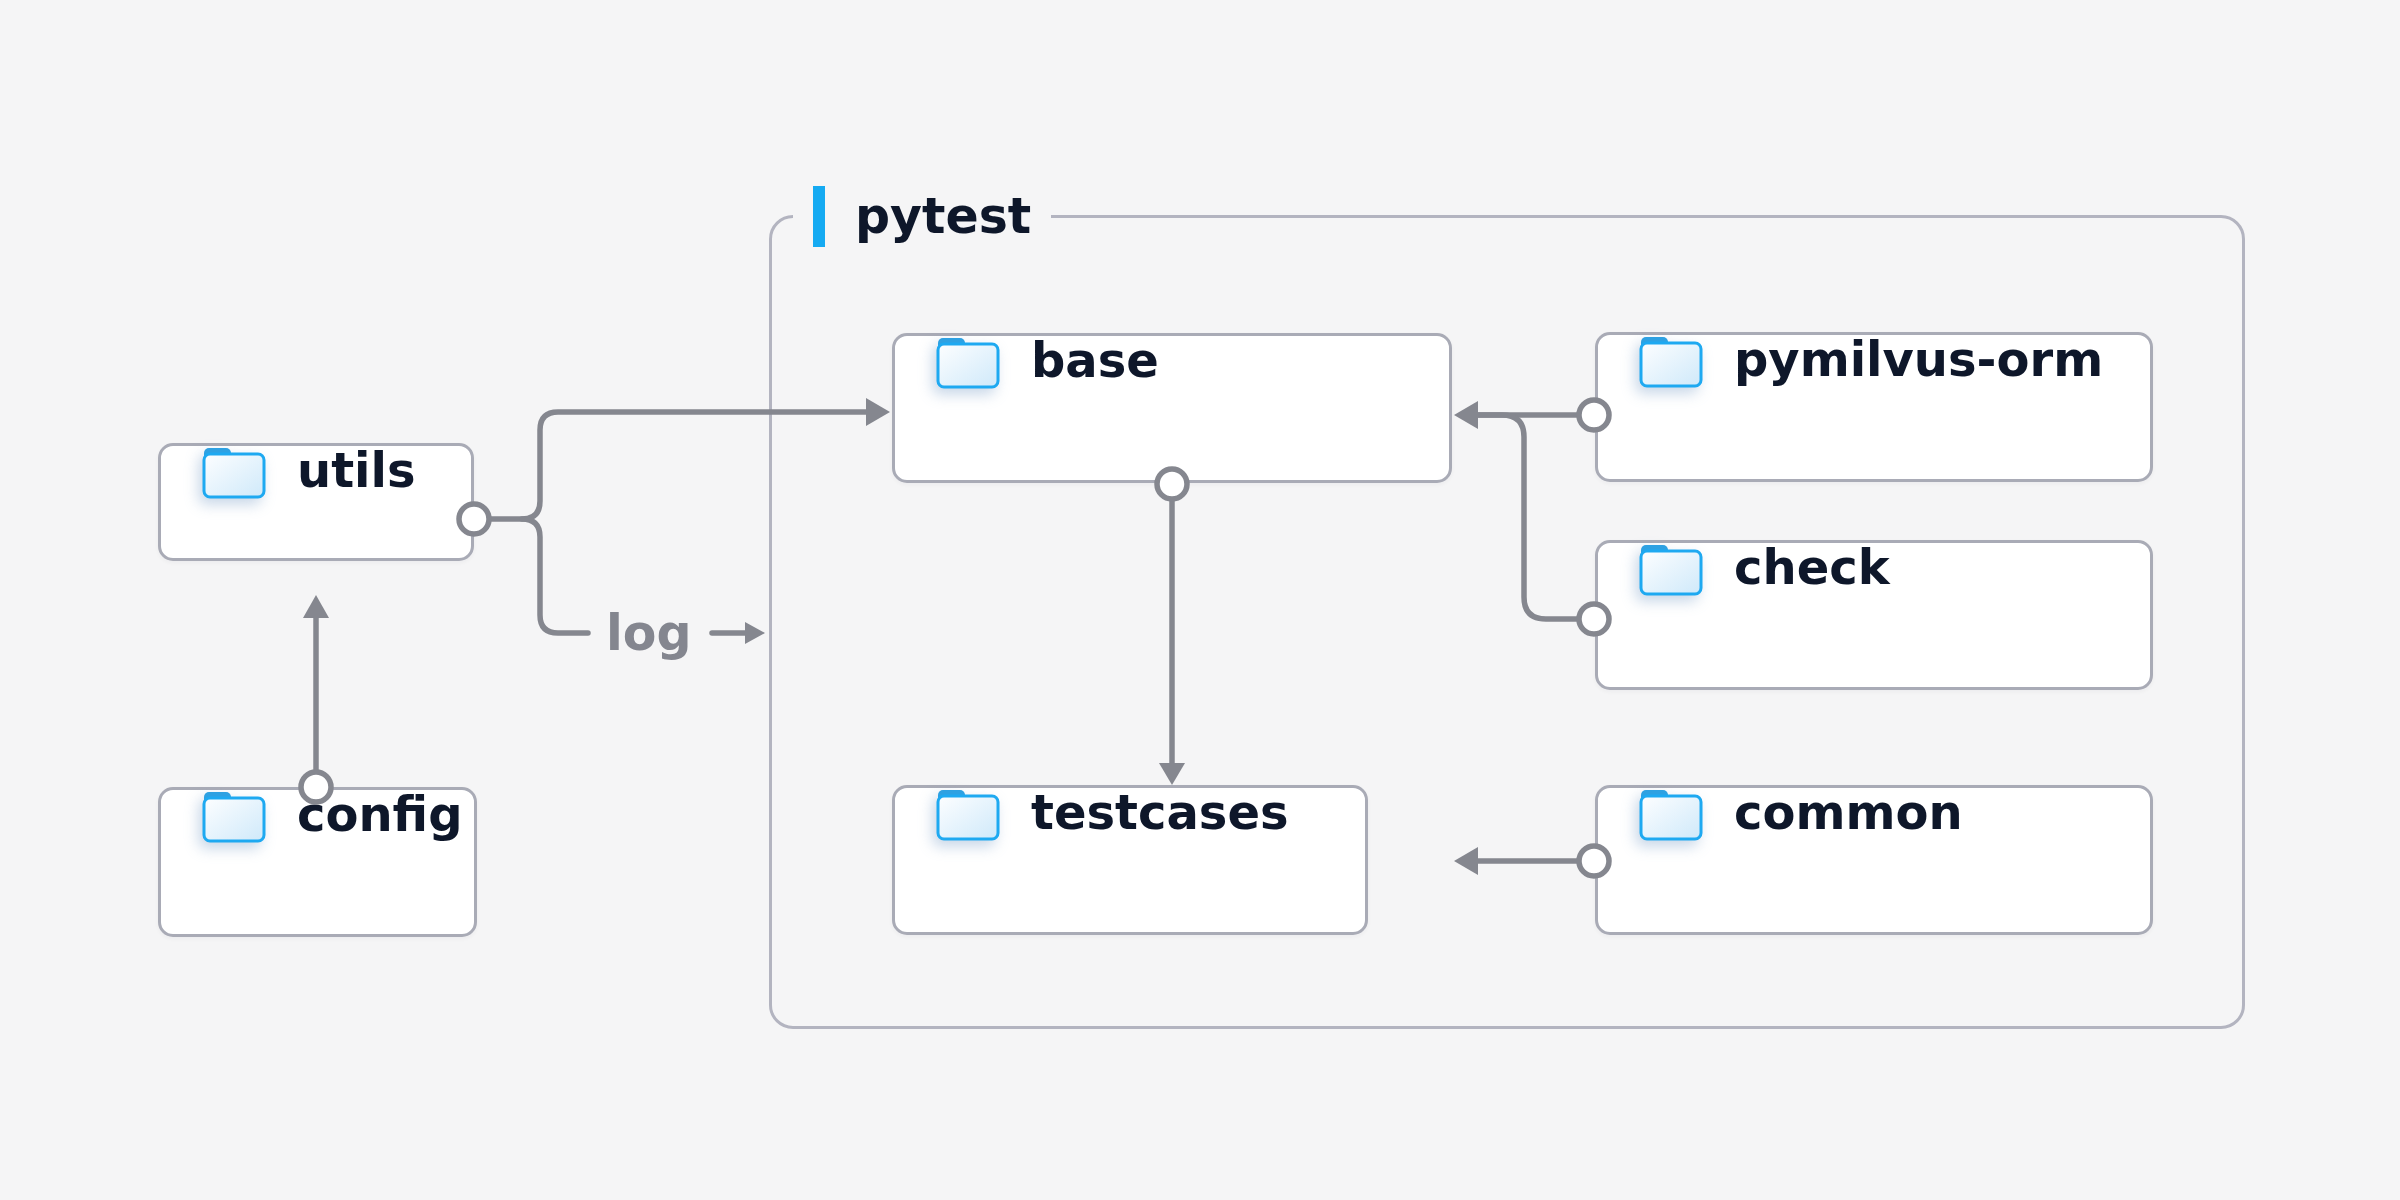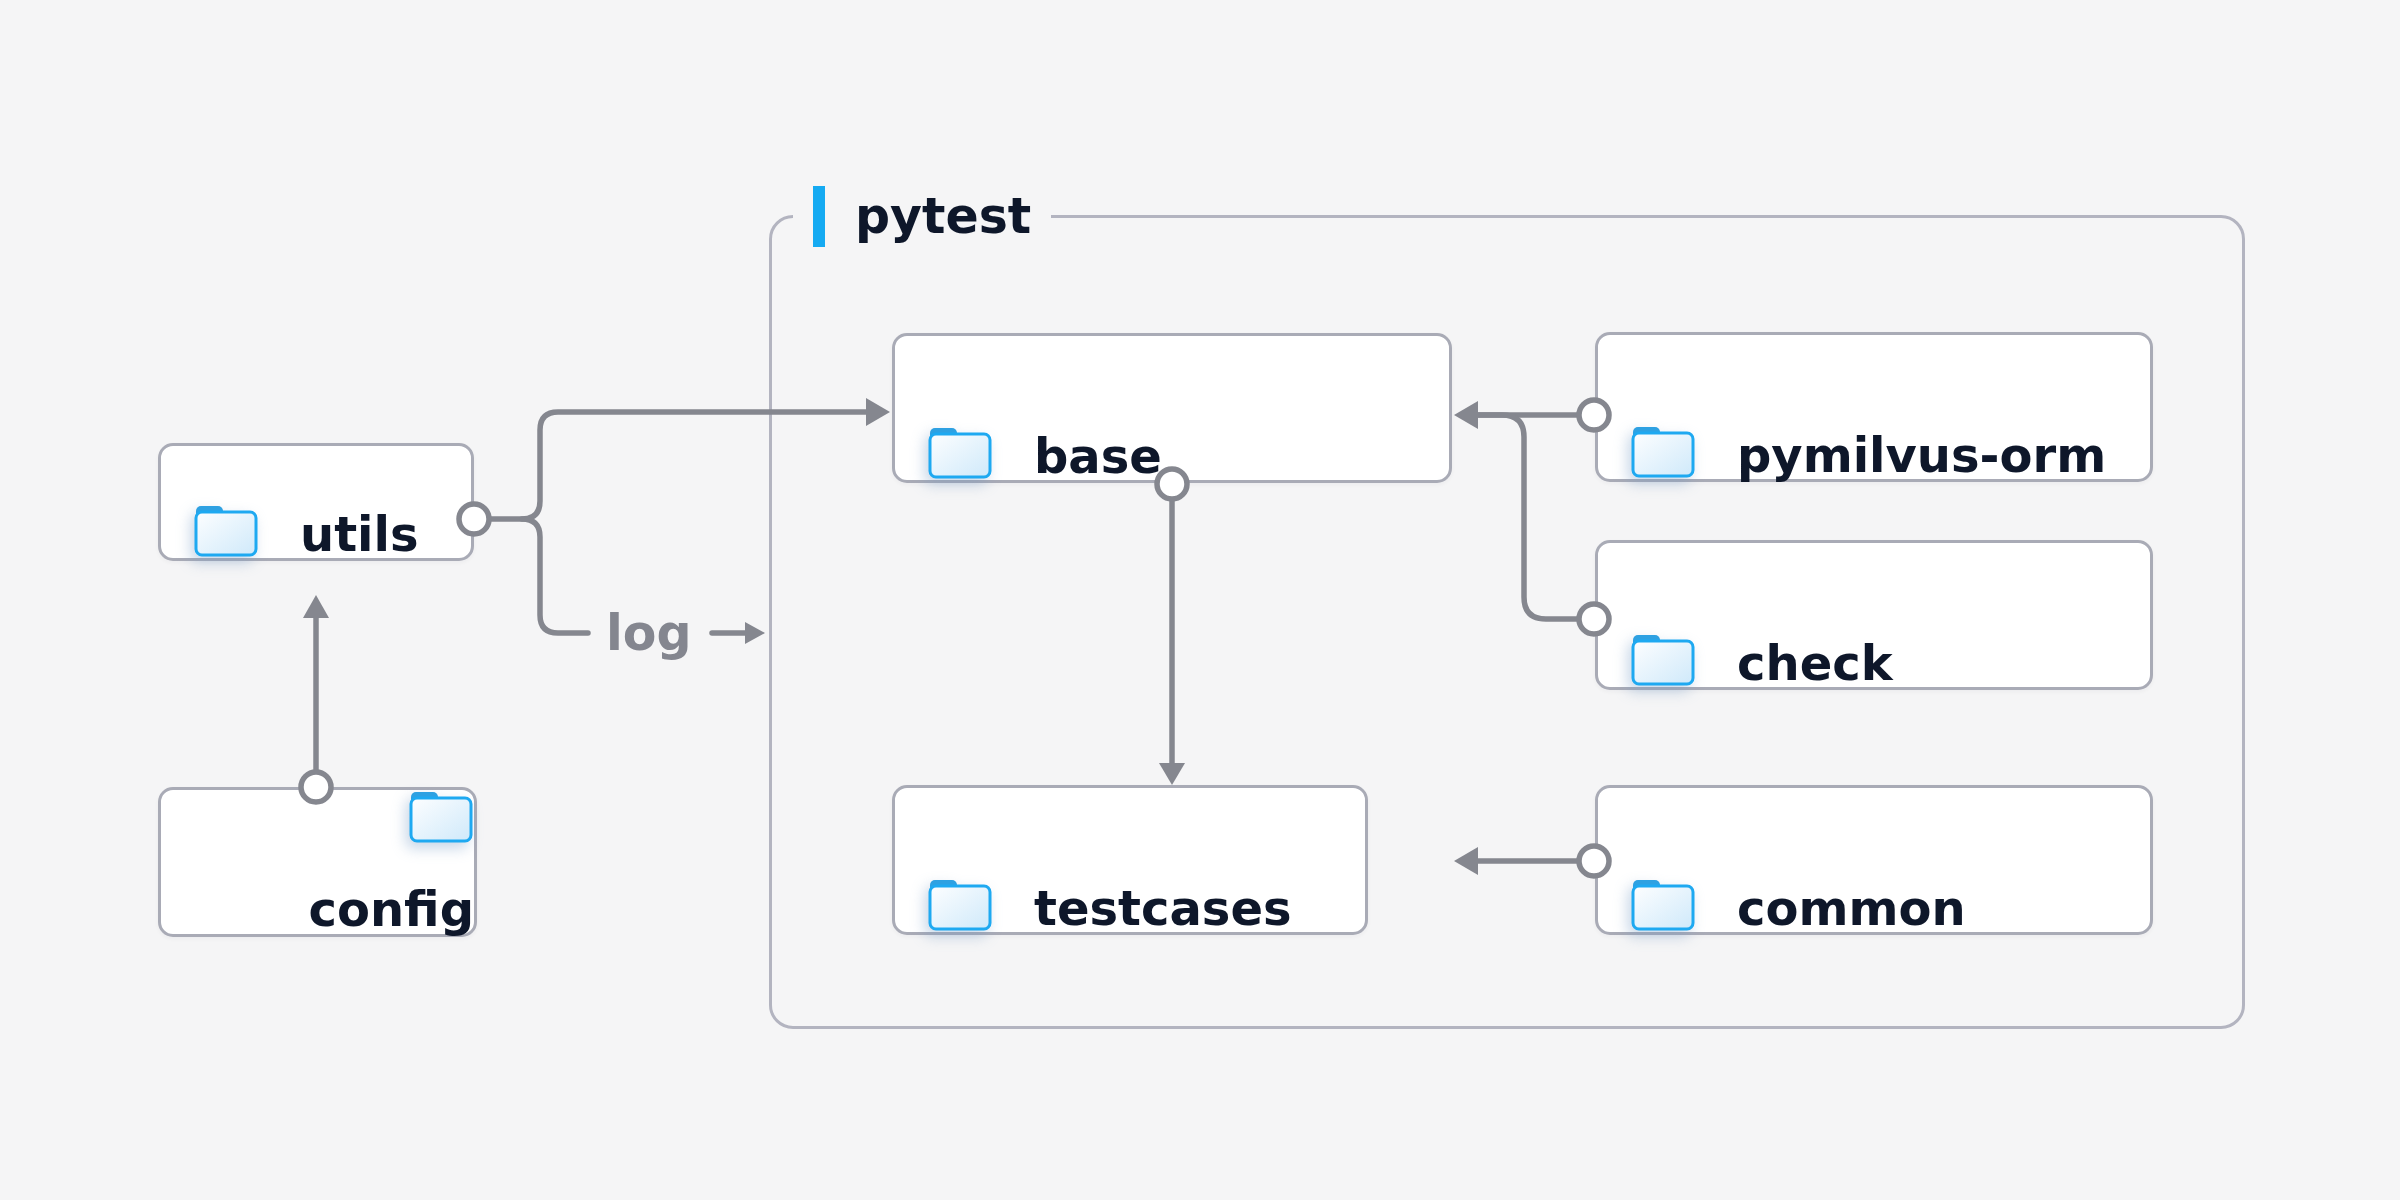--- a/index.html
+++ b/index.html
@@ -54,23 +54,23 @@
     letter-spacing:0px;
     margin-left:11px;
   }
   .node{
     position:absolute;
     background:var(--node-bg);
     border:3px solid var(--node-border);
     border-radius:15px;
     box-sizing:border-box;
     display:flex;
-    align-items:flex-end;
-    padding-left:32px;
-    gap:41px;
+    align-items:flex-start;
+    padding-left:40px;
+    gap:30px;
     z-index:2;
     box-shadow:0 2px 4px rgba(16,24,40,0.04);
   }
   .folder{
     width:66px;height:54px;
     flex:0 0 auto;
     filter:drop-shadow(-4px 6px 7px rgba(110,150,195,0.38));
   }
   .node-label{
     font-size:48px;
@@ -112,21 +112,21 @@
           <linearGradient id="fg" x1="0" y1="0" x2="1" y2="1">
             <stop offset="0" style="stop-color:var(--folder-fill-light)"></stop>
             <stop offset="1" style="stop-color:var(--folder-fill-dark)"></stop>
           </linearGradient>
         </defs>
         <rect x="3" y="2" width="27" height="17" rx="5" style="fill:var(--folder-tab)"></rect>
         <rect x="3" y="8" width="60" height="43" rx="6" style="fill:url(#fg);stroke:var(--folder-stroke);stroke-width:3"></rect>
       </svg>
       <span class="node-label">utils</span>
     </div>
-    <div class="node" style="left: 158px; top: 787px; width: 319px; height: 150px; flex-direction: column;">
+    <div class="node" style="left: 158px; top: 787px; width: 319px; height: 150px;">
       <svg class="folder" viewBox="0 0 66 54" aria-hidden="true">
         <defs>
           <linearGradient id="fg" x1="0" y1="0" x2="1" y2="1">
             <stop offset="0" style="stop-color:var(--folder-fill-light)"></stop>
             <stop offset="1" style="stop-color:var(--folder-fill-dark)"></stop>
           </linearGradient>
         </defs>
         <rect x="3" y="2" width="27" height="17" rx="5" style="fill:var(--folder-tab)"></rect>
         <rect x="3" y="8" width="60" height="43" rx="6" style="fill:url(#fg);stroke:var(--folder-stroke);stroke-width:3"></rect>
       </svg>

